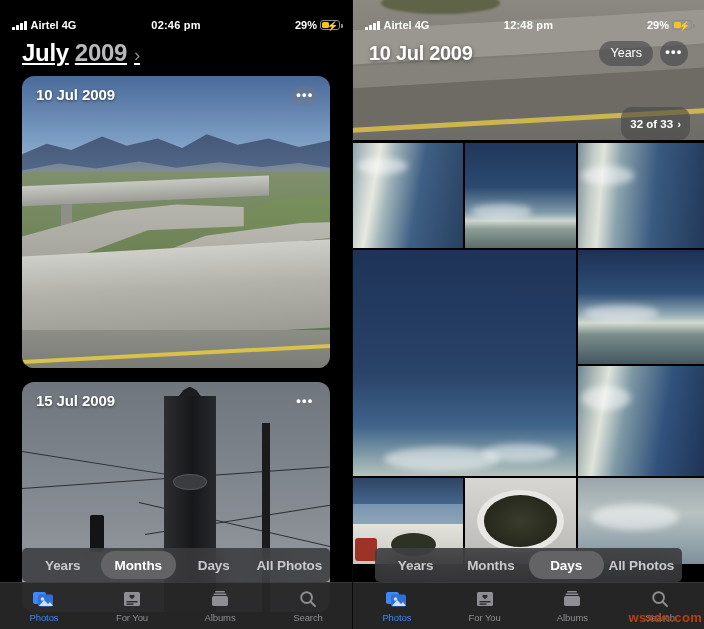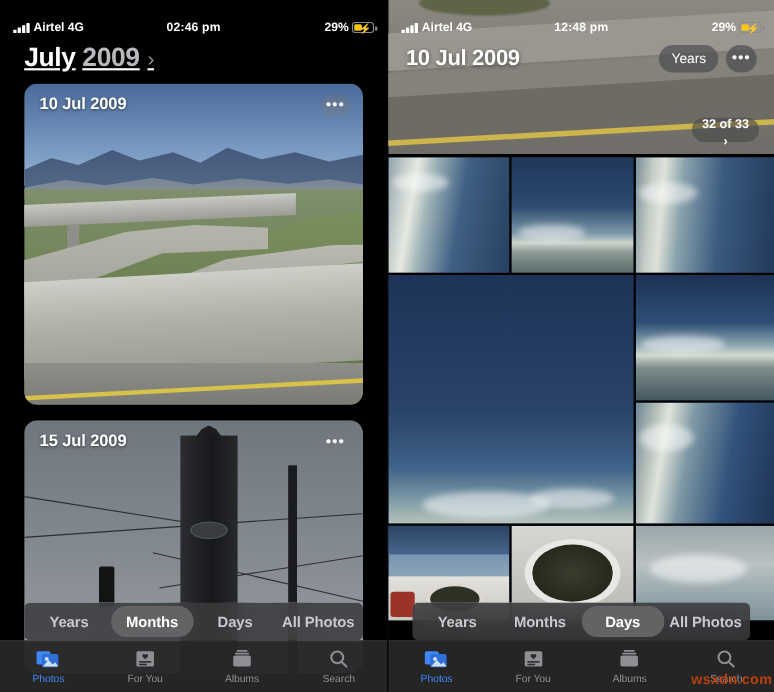--- a/index.html
+++ b/index.html
@@ -163,24 +163,24 @@
   .pill-btn {
     height:25px; padding:0 11px; border-radius:13px;
     background:rgba(70,70,72,.62); color:#fff;
     font-size:12.5px; font-weight:500;
     display:flex; align-items:center; justify-content:center;
   }
   .pill-more { width:28px; padding:0; margin-left:7px; font-size:13px;
                letter-spacing:1.2px; font-weight:bold; padding-bottom:4px; }
   .count-pill {
     position:absolute; right:14px; top:107px; z-index:30;
-    height:22px; padding:0 9px; border-radius:11px;
+    height:33px; padding:0 9px; border-radius:11px;
     background:rgba(70,70,72,.6); color:#fff;
     font-size:11.5px; font-weight:bold;
-    display:flex; align-items:center; gap:4px;flex-direction:column;
+    display:flex; align-items:center; gap:4px;
   }
 
   .grid { position:absolute; top:143px; left:0; right:0; bottom:0; }
   .gr-row { display:flex; gap:2px; margin-bottom:2px; }
   .gr-col { display:flex; flex-direction:column; gap:2px; }
   .cell { overflow:hidden; position:relative; background:#1a2c46; }
 
   
   .aer { position:absolute; inset:0; }
   .aer.a { background:linear-gradient(100deg,#8fa2ad 0%,#c9d2cf 14%,#e6e9e0 22%,

